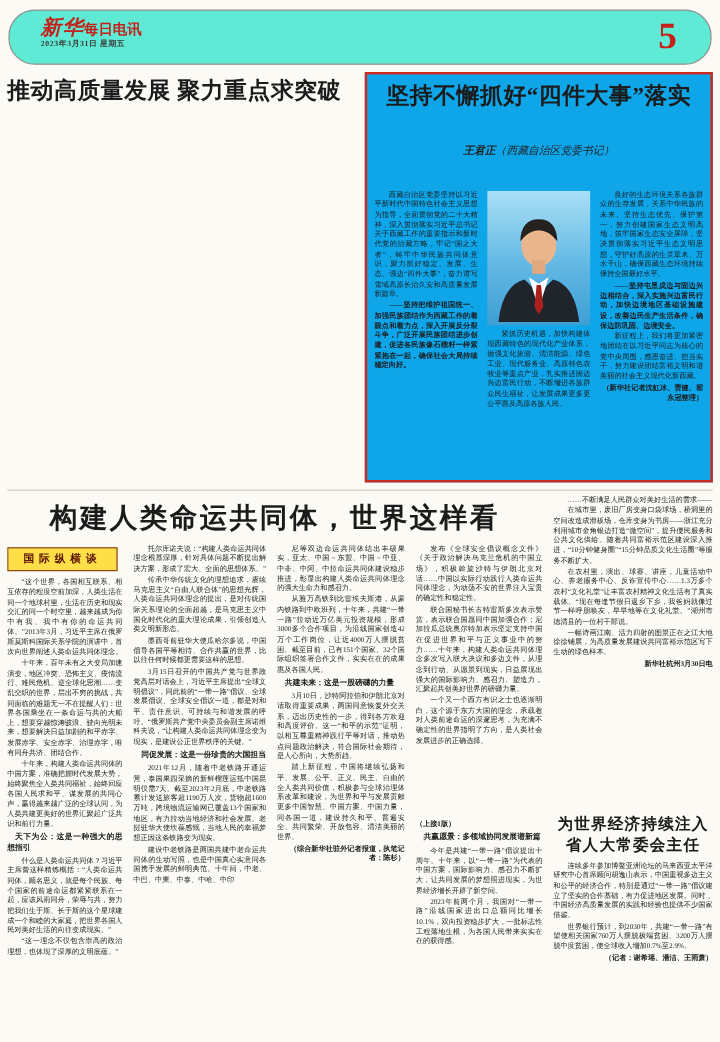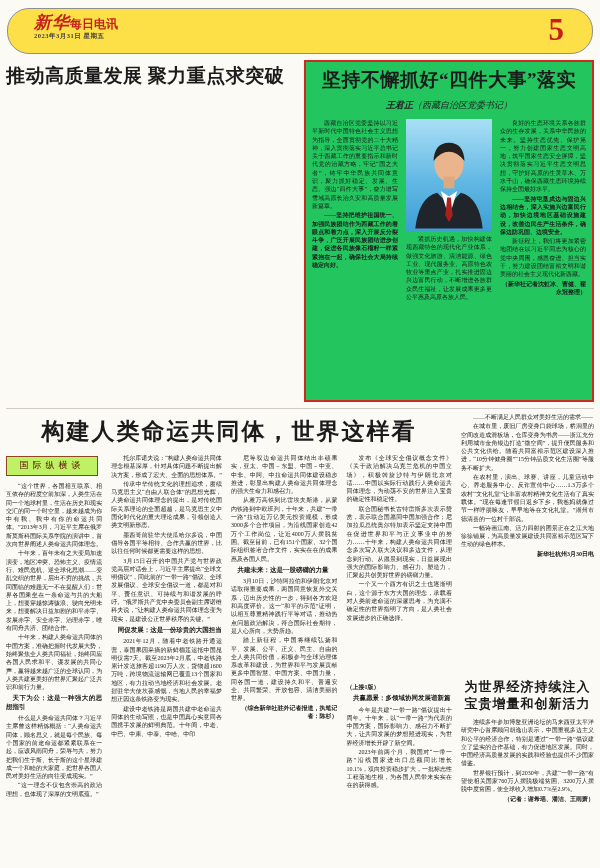--- a/index.html
+++ b/index.html
@@ -4,35 +4,35 @@
 <style>
   html,body{margin:0;padding:0;}
   body{
     width:600px;height:868px;overflow:hidden;background:#fbfaf5;
     font-family:"Liberation Serif","DejaVu Serif",serif;color:#1b1b1b;
     position:relative;
   }
   
   .masthead{
     margin:8px 7px 2px;height:44px;border:1.5px solid #8f8f8f;border-radius:22px;
-    position:relative;background:#fde047;text-decoration:underline;
+    position:relative;background:#5eead4;text-decoration:underline;
   }
   .m-logo{position:absolute;left:26px;top:5px;line-height:1;}
   .logo-cn{font-size:17px;font-weight:bold;font-style:italic;color:#c5201a;letter-spacing:1px;}
   .logo-rest{font-size:12px;font-weight:bold;color:#c5201a;}
   .m-date{font-size:6.5px;color:#3c3c3c;font-weight:bold;margin-top:2px;letter-spacing:.5px;}
   .m-title{
     position:absolute;left:50%;top:50%;transform:translate(-46%,-52%);
     font-size:27px;font-weight:bold;color:#c5201a;letter-spacing:13px;white-space:nowrap;
   }
   .m-num{position:absolute;right:28px;top:3px;font-size:31px;font-weight:bold;color:#c5201a;}
   
   .top{display:flex;gap:7px;margin:6px 6px 0;height:342px;}
   .a-left{width:291px;display:flex;flex-direction:row;}
-  .a-right{flex:1;border:2px solid #cd2a20;padding:2px 6px 4px;box-sizing:border-box;display:flex;flex-direction:column;background:#22c55e;}
+  .a-right{flex:1;border:2px solid #cd2a20;padding:2px 6px 4px;box-sizing:border-box;display:flex;flex-direction:column;background:#0ea5e9;gap:20px;}
   .a-h{font-size:19px;font-weight:bold;text-align:center;letter-spacing:.5px;margin-top:3px;white-space:nowrap;}
   .a-by{font-size:9px;text-align:center;margin:6px 0 7px;font-style:italic;color:#222;}
   .a-by .nm{font-weight:bold;}
   .acols{display:grid;grid-template-columns:1fr 1fr 1fr;gap:8px;flex:1;overflow:hidden;}
   .col{overflow:hidden;}
   
   .p{margin:0 0 1px;font-size:6px;line-height:8.3px;text-align:justify;text-indent:2em;}
   .p.lead{font-weight:bold;}
   .p.credit{text-indent:0;text-align:right;font-weight:bold;}
   .p.sub{font-weight:bold;font-size:6.5px;margin:3px 0;text-indent:1em;}
@@ -45,21 +45,21 @@
     display:flex;align-items:flex-end;justify-content:center;overflow:hidden;
   }
   
   .rule{border-top:1px solid #cfcbc2;margin:6px 6px 4px;}
   
   .bottom{display:flex;gap:9px;margin:0 6px;height:452px;}
   .zoneA{width:446px;display:flex;flex-direction:column;}
   .w-h{font-size:23px;font-weight:bold;text-align:center;letter-spacing:2px;margin:3px 0 7px;white-space:nowrap;}
   .wcols{display:grid;grid-template-columns:.92fr 1.06fr 1.02fr 1.01fr;gap:9px;flex:1;overflow:hidden;}
   .kicker{
-    background:#bef264;border:1px solid #8d4526;color:#5c1205;font-weight:normal;
+    background:#fde047;border:1px solid #8d4526;color:#5c1205;font-weight:bold;
     font-size:9px;letter-spacing:4px;text-align:center;padding:2px 0 3px;margin:2px 4px 6px 0;
   }
   .col4wrap{display:flex;flex-direction:column;overflow:hidden;}
   .w4a{height:222px;overflow:hidden;margin-bottom:7px;}
   .w4b{flex:1;overflow:hidden;}
   .colR{flex:1;display:flex;flex-direction:column;overflow:hidden;}
   .zj{height:242px;overflow:hidden;}
   .eco-h{font-size:13px;font-weight:bold;text-align:center;letter-spacing:1px;line-height:17px;margin:23px 0 6px;}
   .eco-b{flex:1;overflow:hidden;}
 </style>
@@ -201,21 +201,21 @@
   <div class="colR">
     <div class="zj">
         <p class="p plain">……不断满足人民群众对美好生活的需求——</p>
         <p class="p plain">在城市里，废旧厂房变身口袋球场，桥洞里的空间改造成滑板场，仓库变身为书房——浙江充分利用城市金角银边打造“微空间”，提升便民服务和公共文化供给。随着共同富裕示范区建设深入推进，“10分钟健身圈”“15分钟品质文化生活圈”等服务不断扩大。</p>
         <p class="p plain">在农村里，演出、球赛、讲座，儿童活动中心、养老服务中心、反诈宣传中心……1.3万多个农村“文化礼堂”让丰富农村精神文化生活有了真实载体。“现在每逢节假日返乡下乡，我爸妈就像过节一样呼朋唤友，早早地等在文化礼堂。”湖州市德清县的一位村干部说。</p>
         <p class="p plain">一幅诗画江南、活力四射的图景正在之江大地徐徐铺展，为高质量发展建设共同富裕示范区写下生动的绿色样本。</p>
         <p class="p dateline">新华社杭州3月30日电</p>
       </div>
     <div class="eco-h">
       <div>为世界经济持续注入</div>
-      <div>宝贵增量和创新活力</div>
+      <div>省人大常委会主任</div>
     </div>
     <div class="eco-b">
         <p class="p plain">连续多年参加博鳌亚洲论坛的马来西亚太平洋研究中心首席顾问胡逸山表示，中国重视多边主义和公平的经济合作，特别是通过“一带一路”倡议建立了坚实的合作基础，有力促进地区发展。同时，中国经济高质量发展的实践和经验也提供不少国家借鉴。</p>
         <p class="p plain">世界银行预计，到2030年，共建“一带一路”有望使相关国家760万人摆脱极端贫困、3200万人摆脱中度贫困，使全球收入增加0.7%至2.9%。</p>
         <p class="p credit">（记者：谢希瑶、潘洁、王雨萧）</p>
       </div>
   </div>
 
 </div>
 

